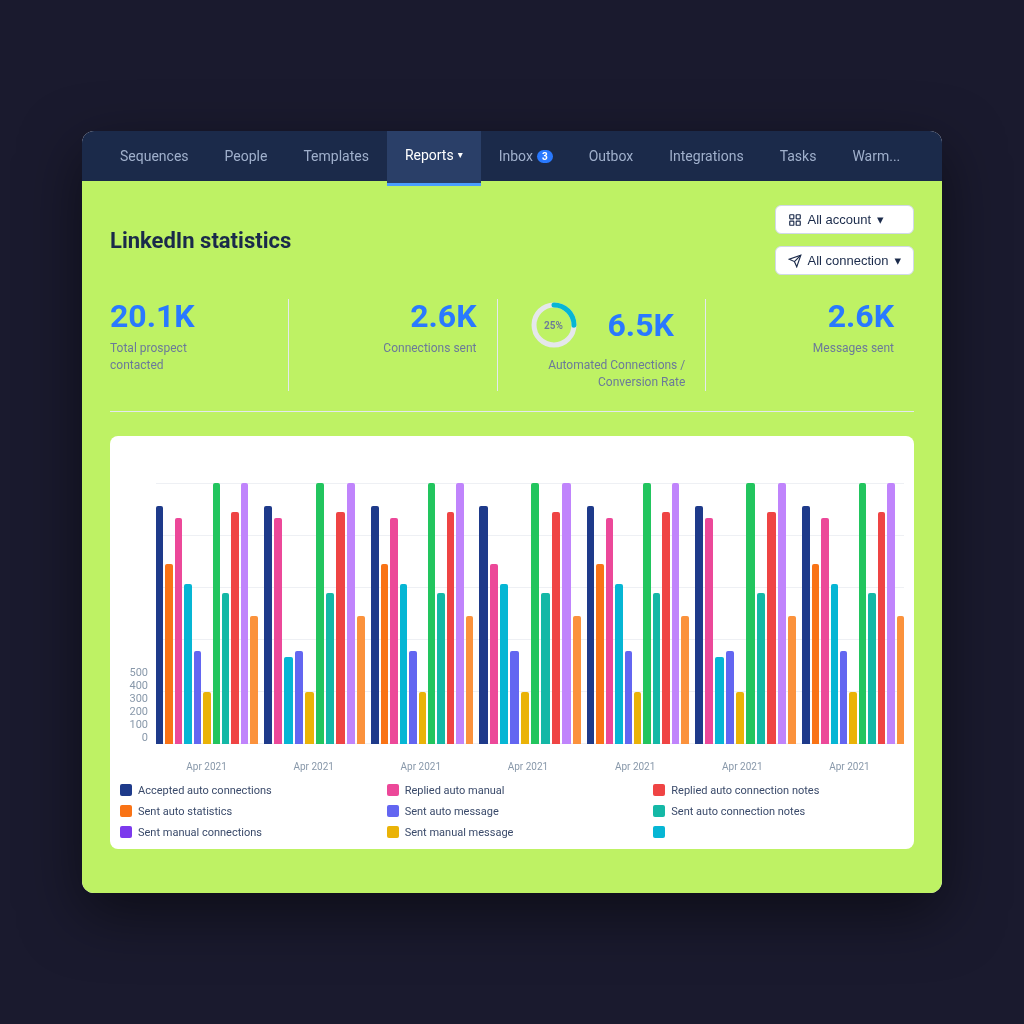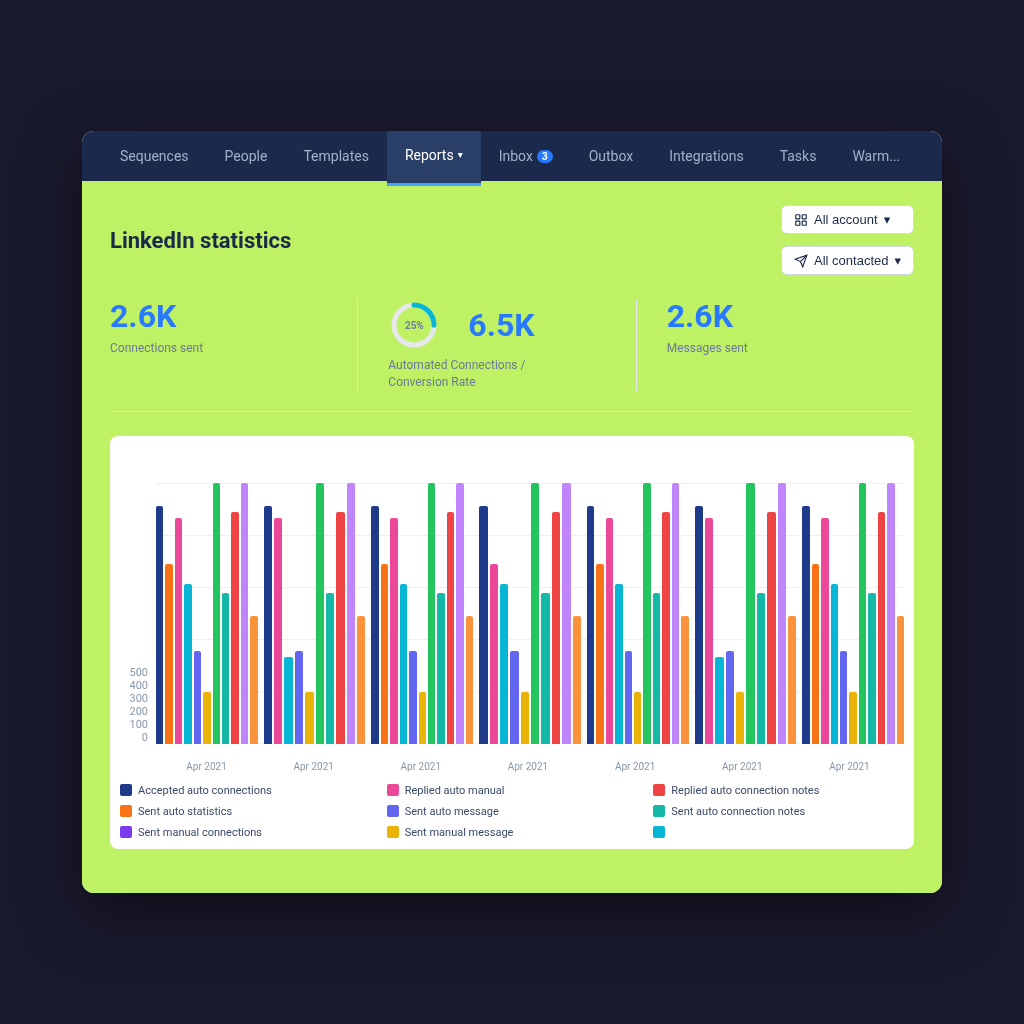--- a/index.html
+++ b/index.html
@@ -99,20 +99,21 @@
       border-bottom: 1px solid #e4e8f0;
       padding-bottom: 20px;
     }
     .stat-card {
       flex: 1;
       padding: 0 20px 0 0;
     }
     .stat-card + .stat-card {
       padding-left: 30px;
       border-left: 1px solid #e4e8f0;
+      text-align: right;
     }
     .stat-value {
       font-size: 32px;
       font-weight: 700;
       color: #2979ff;
       line-height: 1.1;
     }
     .stat-label {
       font-size: 12px;
       color: #6b7a99;
@@ -268,27 +269,31 @@
               <rect x="14" y="14" width="7" height="7" rx="1"></rect>
           </svg>
           <span>All account</span>
           <span>▾</span>
         </button>
         <button class="filter-btn">
           <svg viewBox="0 0 24 24" fill="none" stroke="currentColor" stroke-width="2">
             <line x1="22" y1="2" x2="11" y2="13"></line>
               <polygon points="22 2 15 22 11 13 2 9 22 2"></polygon>
           </svg>
-          <span>All contacted</span>
+          <span>All connection</span>
           <span>▾</span>
         </button>
       </div>
     </div>
 
     <div class="stats-row">
+      <div class="stat-card">
+        <div class="stat-value">20.1K</div>
+        <div class="stat-label">Total prospect<br>contacted</div>
+      </div>
       <div class="stat-card">
         <div class="stat-value">2.6K</div>
         <div class="stat-label">Connections sent</div>
       </div>
       <div class="stat-card">
         <div class="stat-gauge-wrap">
           <div class="gauge-container">
             <svg width="52" height="52" viewBox="0 0 52 52">
               <circle cx="26" cy="26" r="20" fill="none" stroke="#e5e7eb" stroke-width="5"></circle>
               <circle cx="26" cy="26" r="20" fill="none" stroke="#06b6d4" stroke-width="5" stroke-dasharray="31.4 94.2" stroke-linecap="round" transform="rotate(-90 26 26)"></circle>

